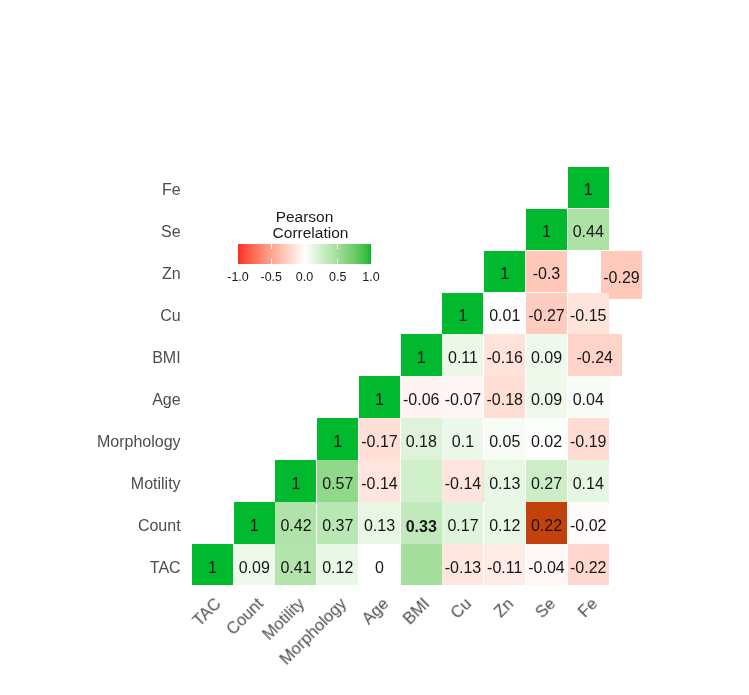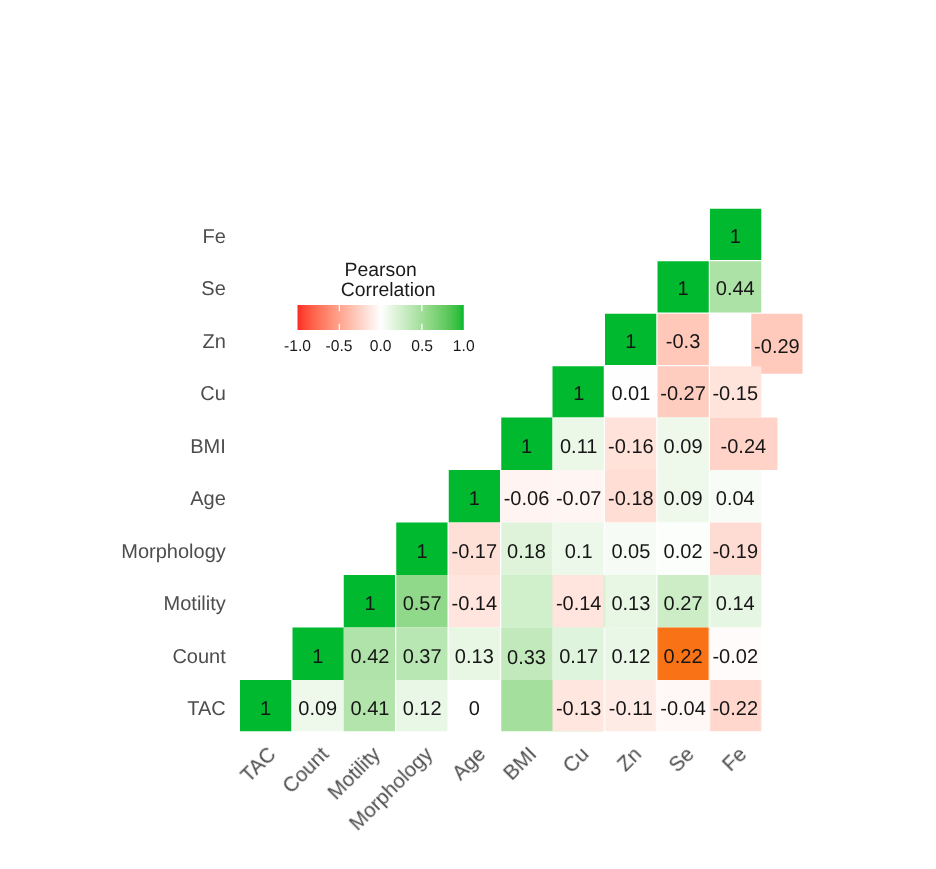--- a/index.html
+++ b/index.html
@@ -147,30 +147,30 @@
   </div>
       <div class="cell" style="left: 275.45px; top: 502.25px; width: 41.05px; height: 41.25px; background: rgb(176, 227, 169);">
     <span>0.42</span>
   </div>
       <div class="cell" style="left: 317.2px; top: 502.25px; width: 41.05px; height: 41.25px; background: rgb(185, 231, 179);">
     <span>0.37</span>
   </div>
       <div class="cell" style="left: 358.95px; top: 502.25px; width: 41.05px; height: 41.25px; background: rgb(231, 247, 228);">
     <span>0.13</span>
   </div>
-      <div class="cell" style="left: 400.7px; top: 502.25px; width: 41.05px; height: 43px; background: rgb(193, 233, 187);">
+      <div class="cell" style="left: 400.7px; top: 502.25px; width: 41.05px; height: 43px; background: rgb(193, 233, 187); font-weight: bold;">
     <span>0.33</span>
   </div>
       <div class="cell" style="left: 442.45px; top: 502.25px; width: 41.05px; height: 41.25px; background: rgb(223, 244, 220);">
     <span>0.17</span>
   </div>
       <div class="cell" style="left: 484.2px; top: 502.25px; width: 41.05px; height: 41.25px; background: rgb(233, 247, 230);">
     <span>0.12</span>
   </div>
-      <div class="cell" style="left: 525.95px; top: 502.25px; width: 41.05px; height: 41.25px; background: #f97316; text-align: right;">
+      <div class="cell" style="left: 525.95px; top: 502.25px; width: 41.05px; height: 41.25px; background: #c2410c; text-align: right;">
     <span>0.22</span>
   </div>
       <div class="cell" style="left: 567.7px; top: 502.25px; width: 41.05px; height: 41.25px; background: rgb(255, 251, 250);">
     <span>-0.02</span>
   </div>
       <div class="cell" style="left: 191.95px; top: 544.2px; width: 41.05px; height: 41.25px; background: rgb(0, 185, 46);">
     <span>1</span>
   </div>
       <div class="cell" style="left: 233.7px; top: 544.2px; width: 41.05px; height: 41.25px; background: rgb(238, 249, 236);">
     <span>0.09</span>

